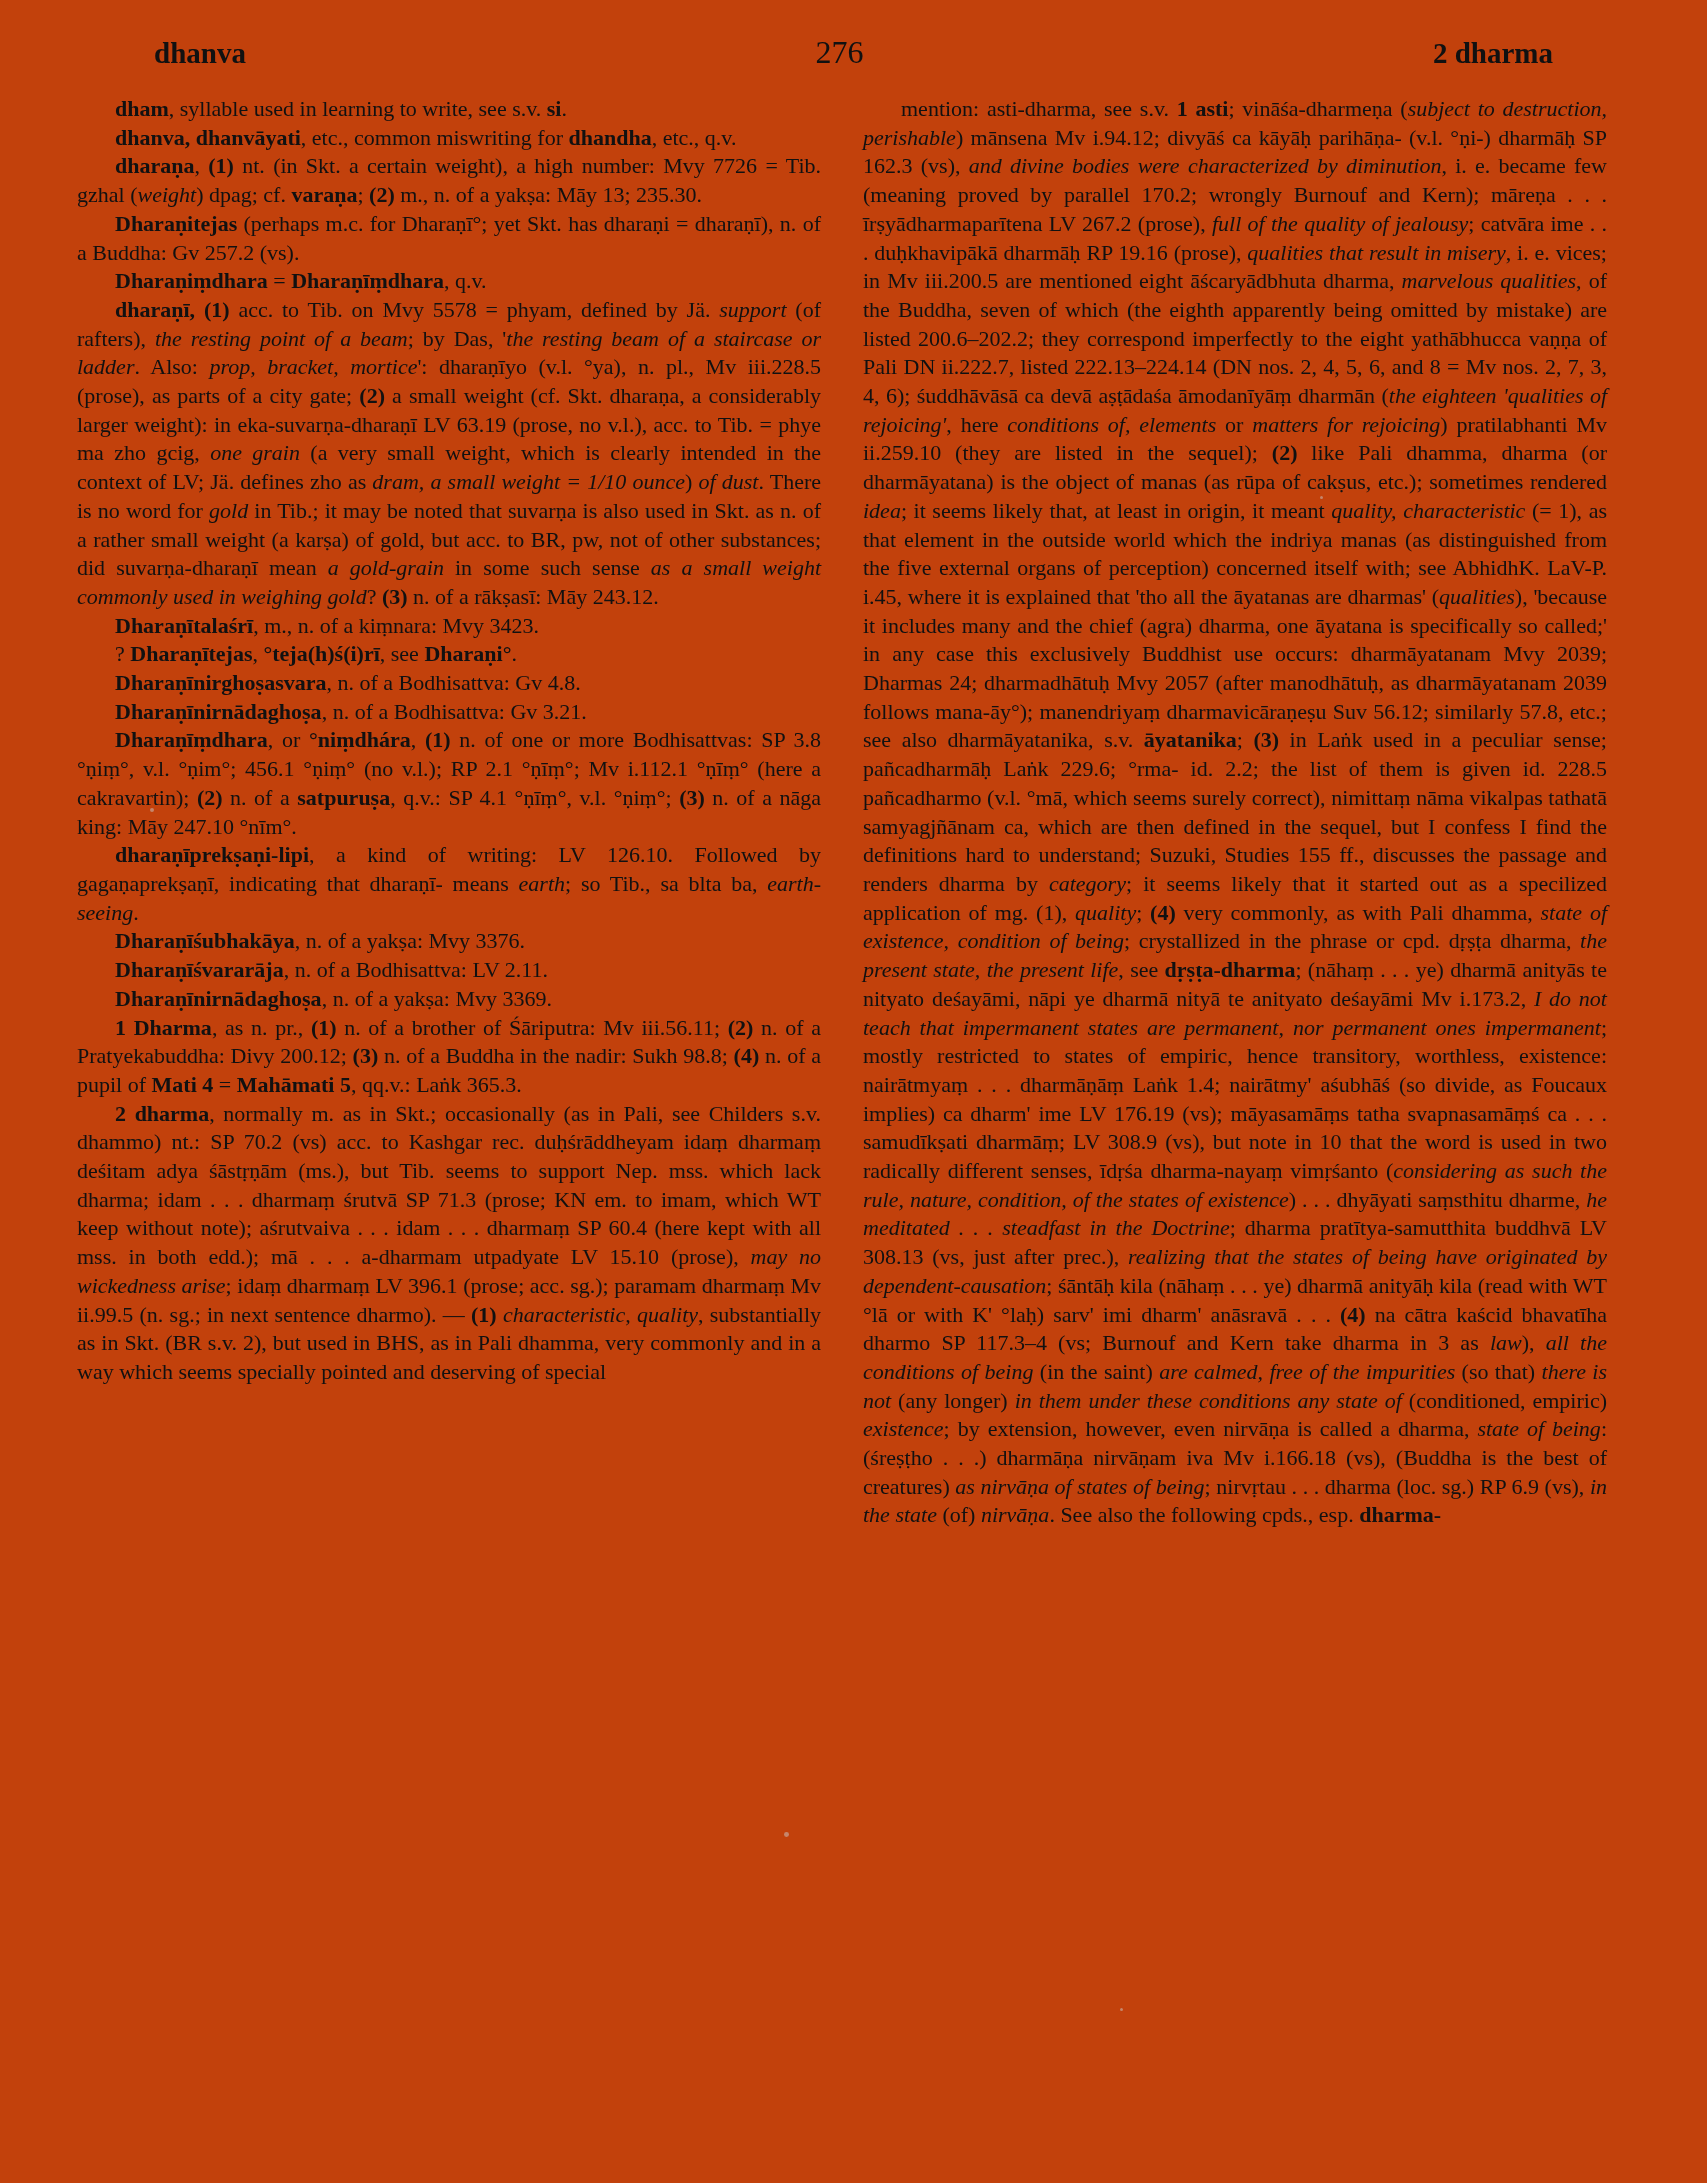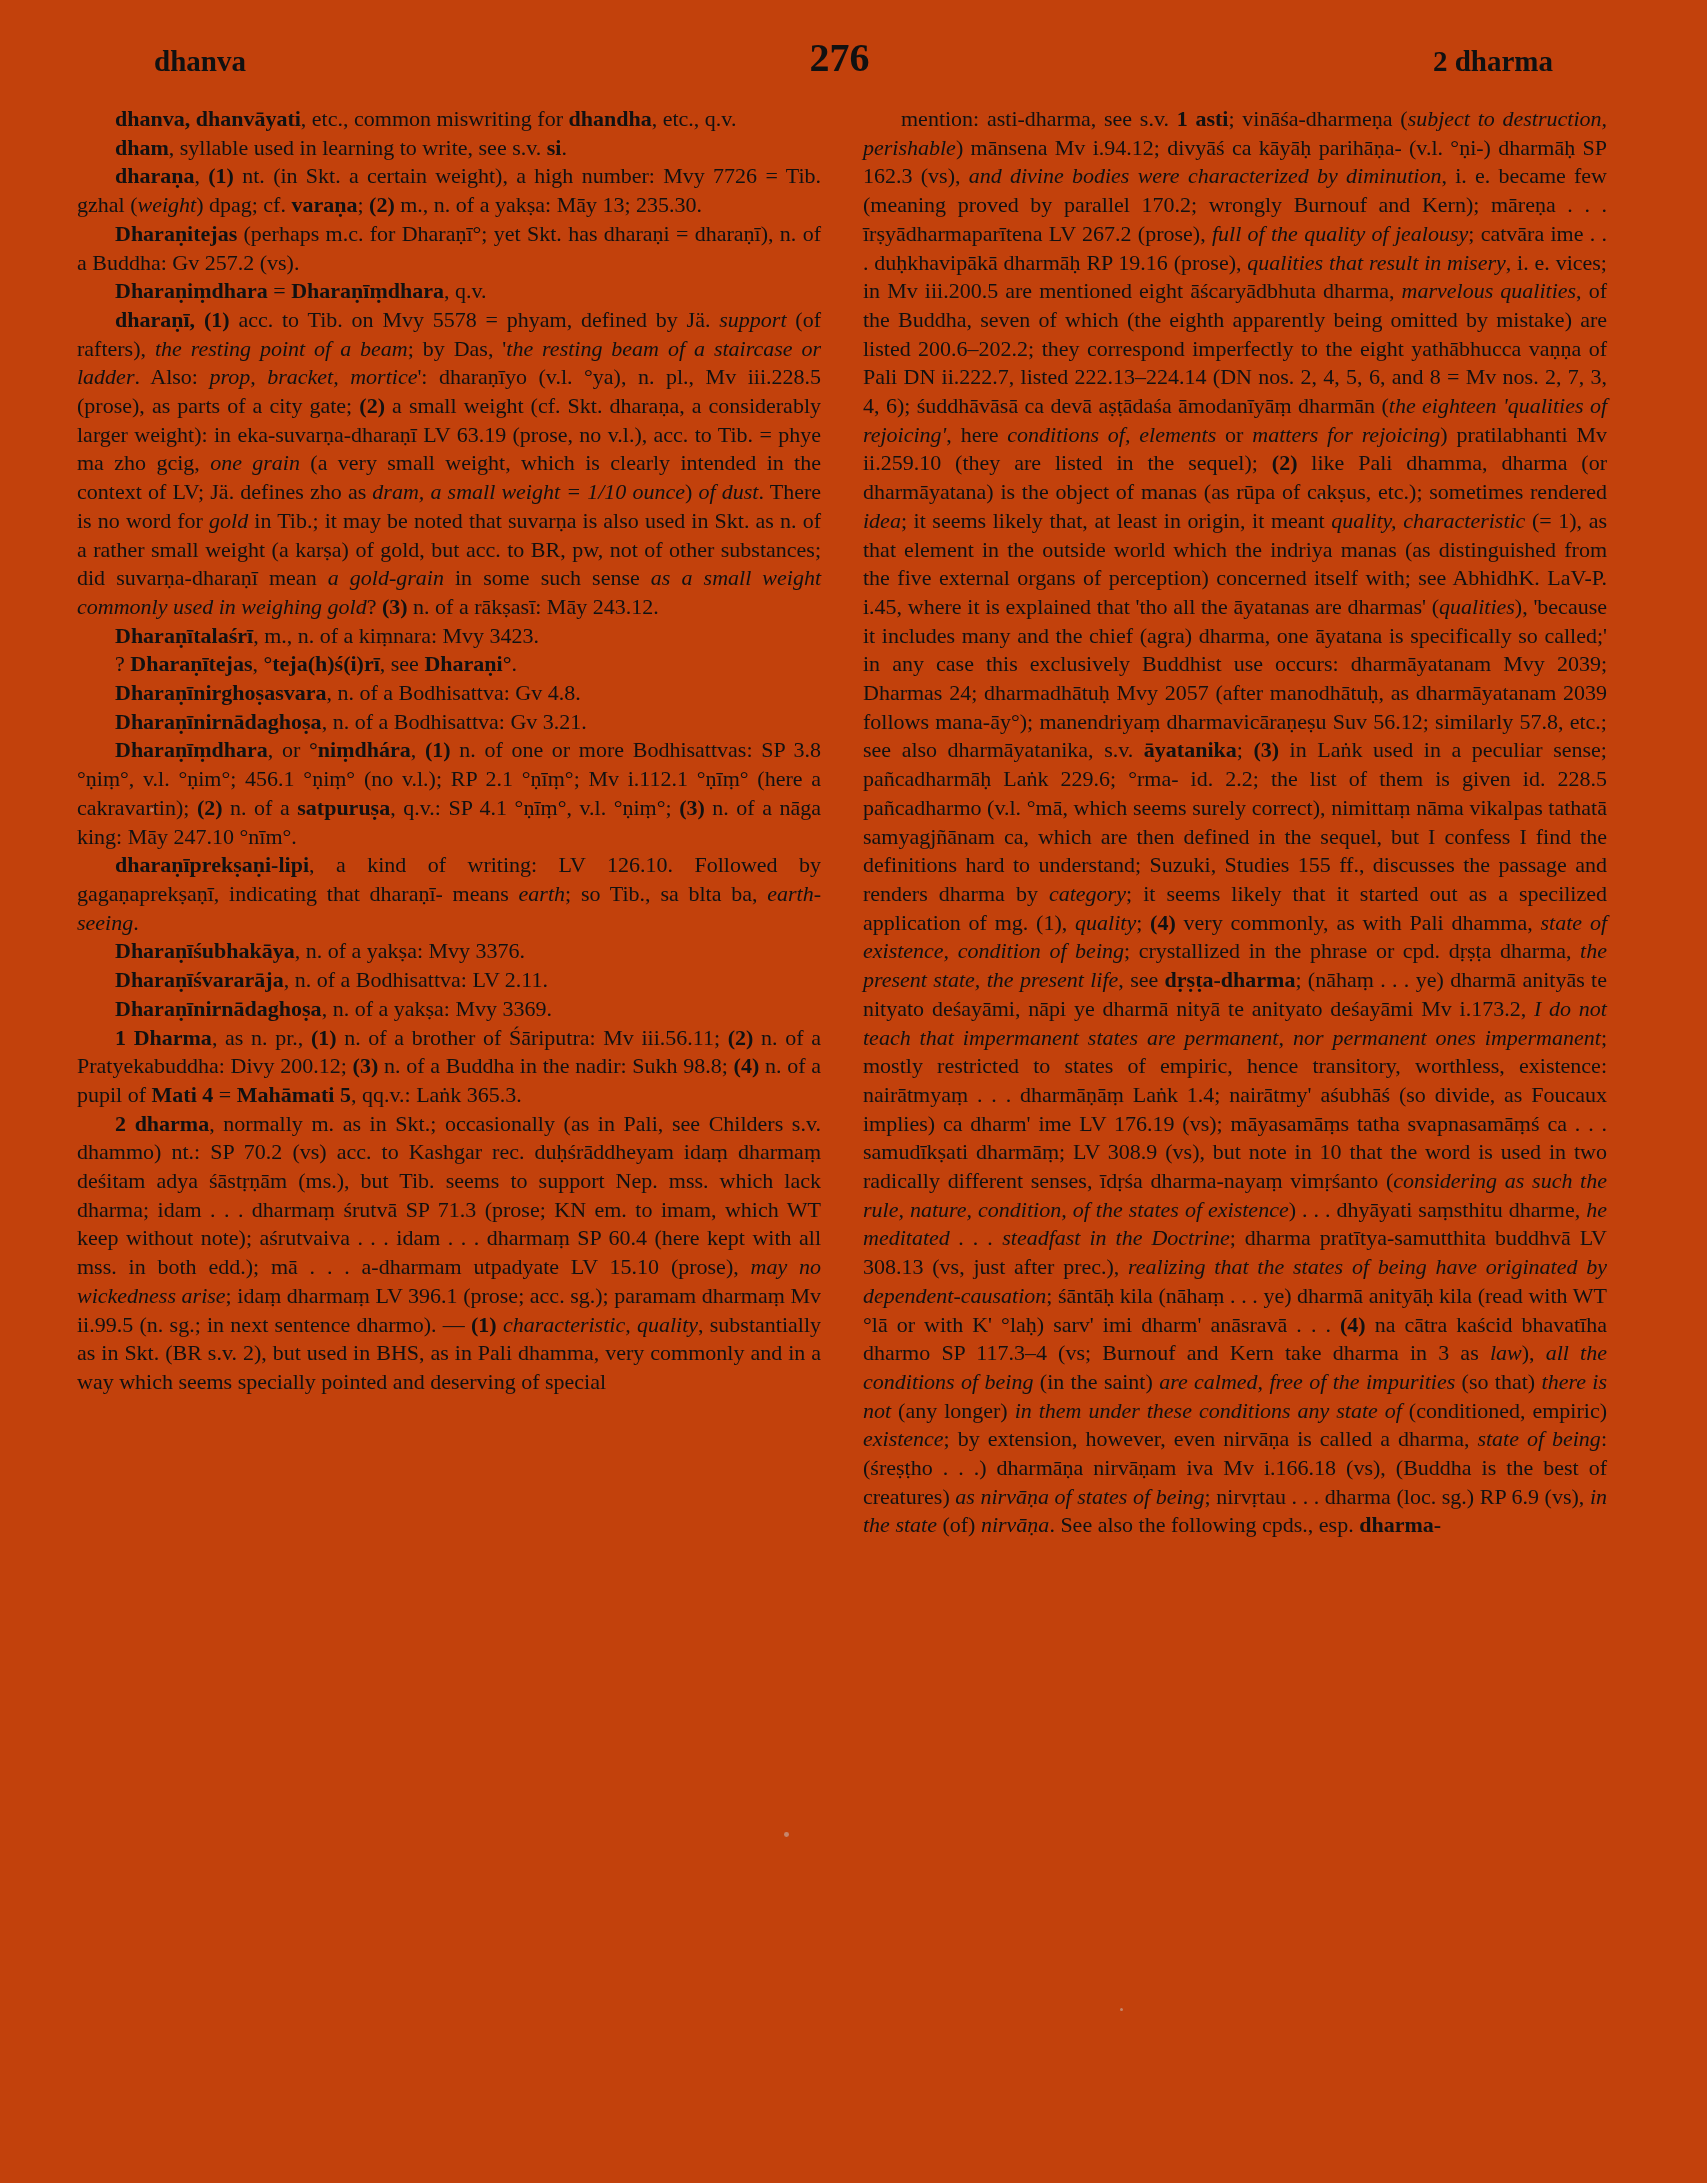--- a/index.html
+++ b/index.html
@@ -24,21 +24,21 @@
   .header {
     display: flex;
     align-items: baseline;
     justify-content: space-between;
     font-size: 29px;
     font-weight: bold;
     margin: 0 0 24px 0;
     padding: 0 77px;
   }
   .header .hdr-left { flex: 0 0 auto; }
-  .header .hdr-center { flex: 1 1 auto; text-align: center; font-weight: bold; font-size: 40px; }
+  .header .hdr-center { flex: 1 1 auto; text-align: center; font-weight: normal; font-size: 32px; }
   .header .hdr-right { flex: 0 0 auto; }
   .columns {
     display: flex;
     gap: 42px;
     align-items: flex-start;
   }
   .col {
     width: 744px;
     font-size: 22px;
     line-height: 1.305;
@@ -66,22 +66,22 @@
 <div class="page">
 
   <div class="header">
     <span class="hdr-left">dhanva</span>
     <span class="hdr-center">276</span>
     <span class="hdr-right">2 dharma</span>
   </div>
 
   <div class="columns">
     <div class="col" id="col-left">
+        <p><b>dham</b>, syllable used in learning to write, see s.v. <b>si</b>.</p>
         <p><b>dhanva, dhanvāyati</b>, etc., common miswriting for <b>dhandha</b>, etc., q.v.</p>
-        <p><b>dham</b>, syllable used in learning to write, see s.v. <b>si</b>.</p>
         <p><b>dharaṇa</b>, <b>(1)</b> nt. (in Skt. a certain weight), a high number: Mvy 7726 = Tib. gzhal (<i>weight</i>) dpag; cf. <b>varaṇa</b>; <b>(2)</b> m., n. of a yakṣa: Māy 13; 235.30.</p>
         <p><b>Dharaṇitejas</b> (perhaps m.c. for Dharaṇī°; yet Skt. has dharaṇi = dharaṇī), n. of a Buddha: Gv 257.2 (vs).</p>
         <p><b>Dharaṇiṃdhara</b> = <b>Dharaṇīṃdhara</b>, q.v.</p>
         <p><b>dharaṇī, (1)</b> acc. to Tib. on Mvy 5578 = phyam, defined by Jä. <i>support</i> (of rafters), <i>the resting point of a beam</i>; by Das, '<i>the resting beam of a staircase or ladder</i>. Also: <i>prop, bracket, mortice</i>': dharaṇīyo (v.l. °ya), n. pl., Mv iii.228.5 (prose), as parts of a city gate; <b>(2)</b> a small weight (cf. Skt. dharaṇa, a considerably larger weight): in eka-suvarṇa-dharaṇī LV 63.19 (prose, no v.l.), acc. to Tib. = phye ma zho gcig, <i>one grain</i> (a very small weight, which is clearly intended in the context of LV; Jä. defines zho as <i>dram, a small weight = 1/10 ounce</i>) <i>of dust</i>. There is no word for <i>gold</i> in Tib.; it may be noted that suvarṇa is also used in Skt. as n. of a rather small weight (a karṣa) of gold, but acc. to BR, pw, not of other substances; did suvarṇa-dharaṇī mean <i>a gold-grain</i> in some such sense <i>as a small weight commonly used in weighing gold</i>? <b>(3)</b> n. of a rākṣasī: Māy 243.12.</p>
         <p><b>Dharaṇītalaśrī</b>, m., n. of a kiṃnara: Mvy 3423.</p>
         <p>? <b>Dharaṇītejas</b>, <b>°teja(h)ś(i)rī</b>, see <b>Dharaṇi°</b>.</p>
         <p><b>Dharaṇīnirghoṣasvara</b>, n. of a Bodhisattva: Gv 4.8.</p>
         <p><b>Dharaṇīnirnādaghoṣa</b>, n. of a Bodhisattva: Gv 3.21.</p>
         <p><b>Dharaṇīṃdhara</b>, or <b>°niṃdhára</b>, <b>(1)</b> n. of one or more Bodhisattvas: SP 3.8 °ṇiṃ°, v.l. °ṇim°; 456.1 °ṇiṃ° (no v.l.); RP 2.1 °ṇīṃ°; Mv i.112.1 °ṇīṃ° (here a cakravartin); <b>(2)</b> n. of a <b>satpuruṣa</b>, q.v.: SP 4.1 °ṇīṃ°, v.l. °ṇiṃ°; <b>(3)</b> n. of a nāga king: Māy 247.10 °nīm°.</p>
         <p><b>dharaṇīprekṣaṇi-lipi</b>, a kind of writing: LV 126.10. Followed by gagaṇaprekṣaṇī, indicating that dharaṇī- means <i>earth</i>; so Tib., sa blta ba, <i>earth-seeing</i>.</p>

